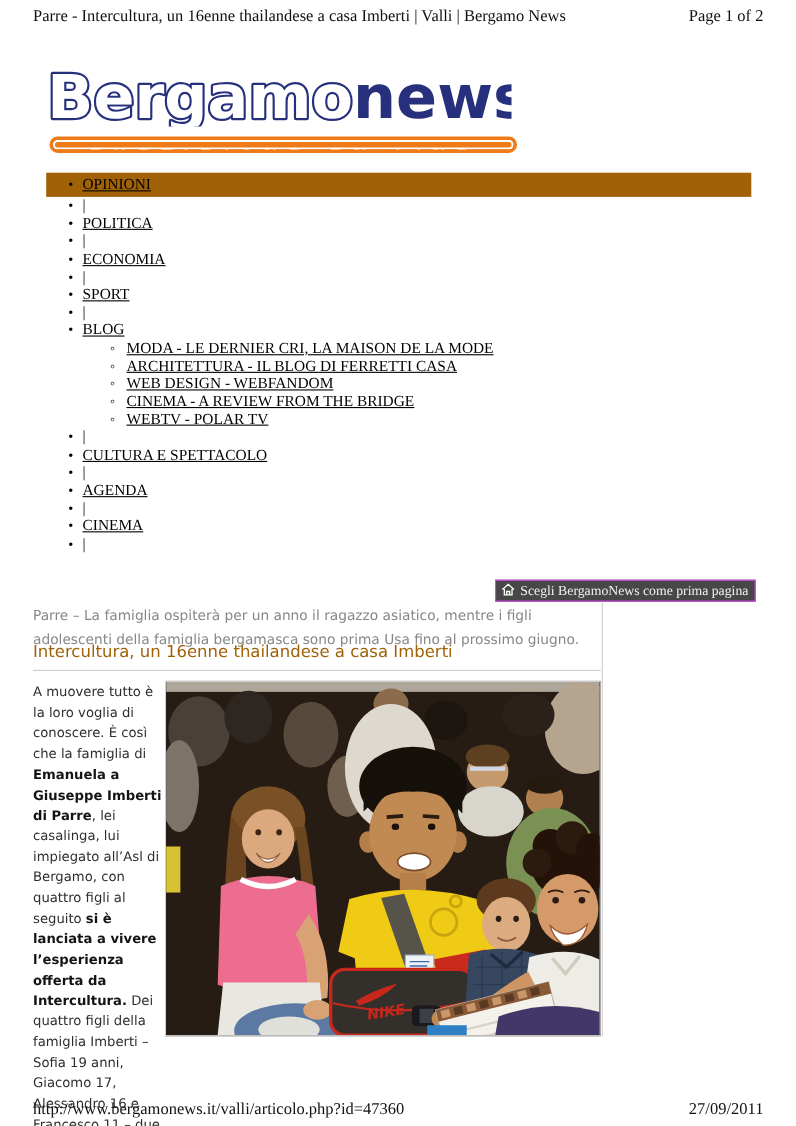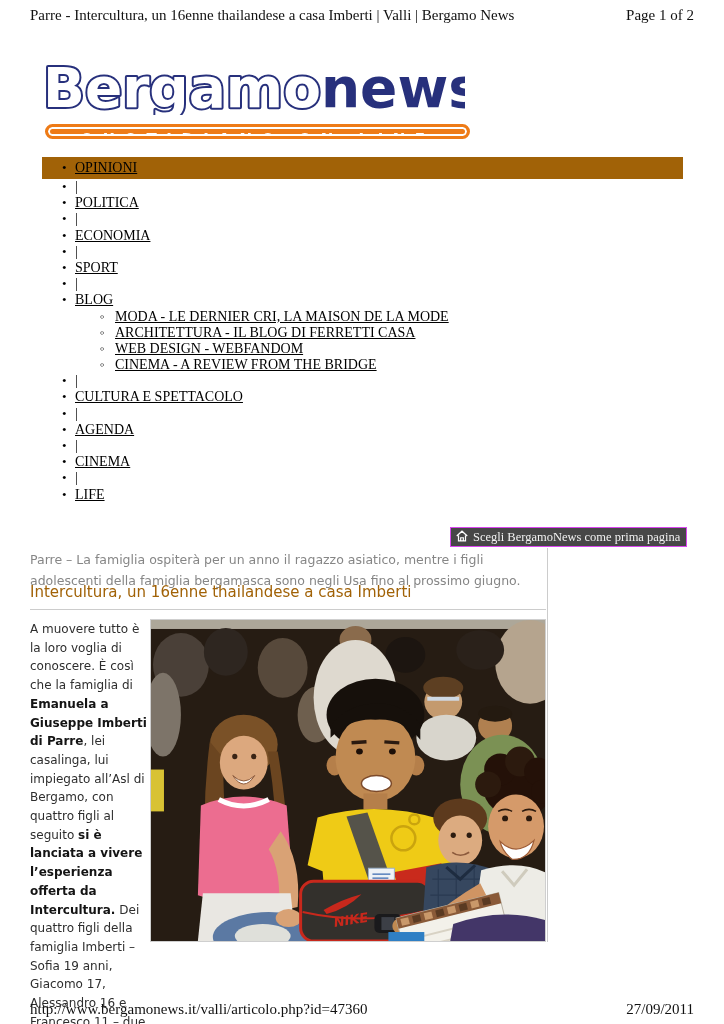--- a/index.html
+++ b/index.html
@@ -107,37 +107,37 @@
     <li class="nav-row"><span class="blt">•</span><span class="pipe">|</span></li>
     <li class="nav-row"><span class="blt">•</span><a href="#">ECONOMIA</a></li>
     <li class="nav-row"><span class="blt">•</span><span class="pipe">|</span></li>
     <li class="nav-row"><span class="blt">•</span><a href="#">SPORT</a></li>
     <li class="nav-row"><span class="blt">•</span><span class="pipe">|</span></li>
     <li class="nav-row"><span class="blt">•</span><a href="#">BLOG</a></li>
     <li class="nav-row"><span class="blt2">◦</span><a href="#">MODA - LE DERNIER CRI, LA MAISON DE LA MODE</a></li>
     <li class="nav-row"><span class="blt2">◦</span><a href="#">ARCHITETTURA - IL BLOG DI FERRETTI CASA</a></li>
     <li class="nav-row"><span class="blt2">◦</span><a href="#">WEB DESIGN - WEBFANDOM</a></li>
     <li class="nav-row"><span class="blt2">◦</span><a href="#">CINEMA - A REVIEW FROM THE BRIDGE</a></li>
+    <li class="nav-row"><span class="blt2">◦</span><a href="#">WEBTV - POLAR TV</a></li>
     <li class="nav-row"><span class="blt">•</span><span class="pipe">|</span></li>
     <li class="nav-row"><span class="blt">•</span><a href="#">CULTURA E SPETTACOLO</a></li>
     <li class="nav-row"><span class="blt">•</span><span class="pipe">|</span></li>
     <li class="nav-row"><span class="blt">•</span><a href="#">AGENDA</a></li>
     <li class="nav-row"><span class="blt">•</span><span class="pipe">|</span></li>
     <li class="nav-row"><span class="blt">•</span><a href="#">CINEMA</a></li>
     <li class="nav-row"><span class="blt">•</span><span class="pipe">|</span></li>
-    <li class="nav-row"><span class="blt">•</span><a href="#">LIFE</a></li>
   </ul>
 
   <div class="homebar">
     <svg width="14" height="14" viewBox="0 0 16 16">
       <path d="M2 8 L8 2.5 L14 8 M4 7.5 V13.5 H12 V7.5 M6.5 13.5 V10 H9.5 V13.5" fill="none" stroke="#ffffff" stroke-width="1.4"></path>
     </svg><span>Scegli BergamoNews come prima pagina</span>
   </div>
 
-  <div class="summary">Parre – La famiglia ospiterà per un anno il ragazzo asiatico, mentre i figli adolescenti della famiglia bergamasca sono negli Usa fino al prossimo giugno.</div>
+  <div class="summary">Parre – La famiglia ospiterà per un anno il ragazzo asiatico, mentre i figli adolescenti della famiglia bergamasca sono prima Usa fino al prossimo giugno.</div>
   <div class="art-title">Intercultura, un 16enne thailandese a casa Imberti</div>
   <div class="hr1"></div>
   <div class="vline"></div>
 
   <div class="body-col"><span>A muovere tutto è la loro voglia di conoscere. È così che la famiglia di </span><span class="b">Emanuela a Giuseppe Imberti di Parre</span><span>, lei casalinga, lui impiegato all’Asl di Bergamo, con quattro figli al seguito </span><span class="b">si è lanciata a vivere l’esperienza offerta da Intercultura.</span><span> Dei quattro figli della famiglia Imberti – Sofia 19 anni, Giacomo 17, Alessandro 16 e Francesco 11 – due di loro da fine agosto sono negli</span></div>
 
   <div class="photo">
     <svg viewBox="0 0 395 322" preserveAspectRatio="none">
 
       <rect width="395" height="322" fill="#261c13"></rect>

